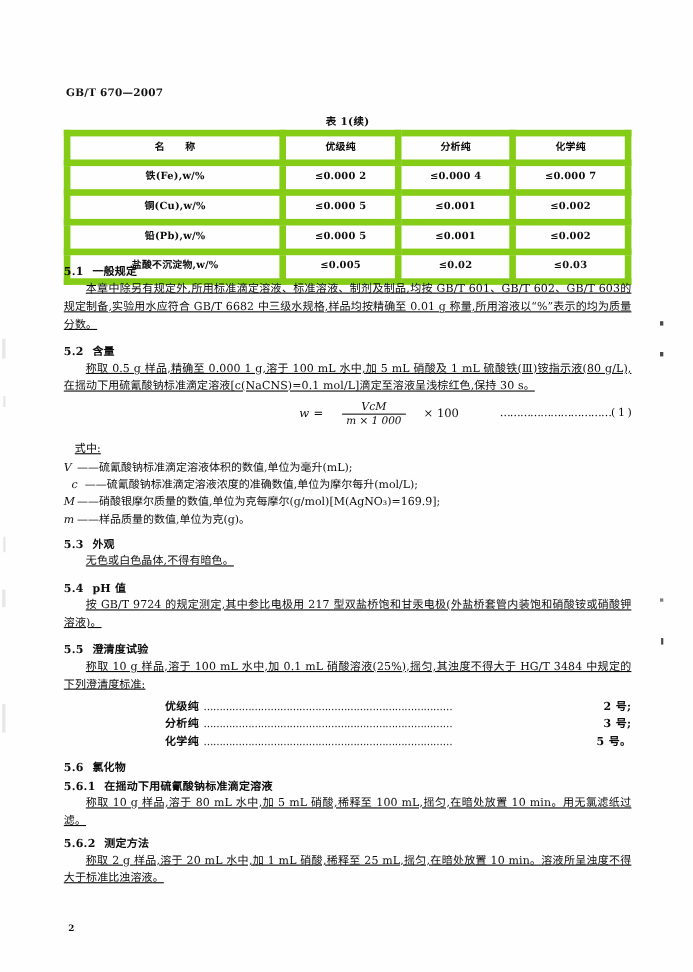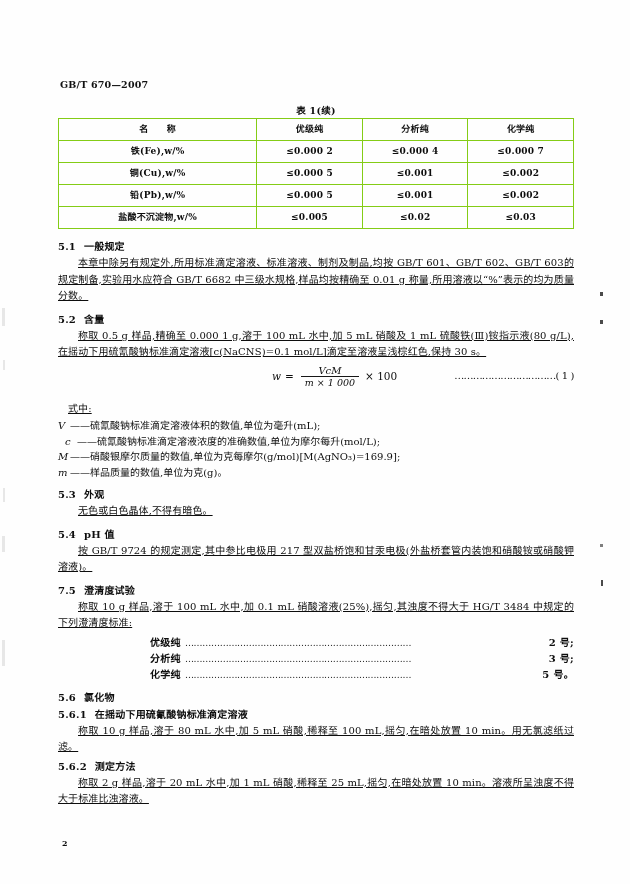--- a/index.html
+++ b/index.html
@@ -55,21 +55,21 @@
     position: absolute;
     left: 58px;
     top: 118px;
     width: 516px;
     border-collapse: collapse;
     table-layout: fixed;
     font-size: 9px;
   }
   table.spec th,
   table.spec td {
-    border: 1px solid #84cc16;
+    border: 6px solid #84cc16;
     text-align: center;
     vertical-align: middle;
     height: 21px;
     font-weight: bold;
     padding: 0 2px;
     letter-spacing: 0.2px;
     line-height: 1.1;
   }
   table.spec th { font-weight: bold; }
   table.spec col.c0 { width: 38.5%; }
@@ -123,21 +123,21 @@
     font-style: italic;
     display: flex;
     align-items: center;
     white-space: nowrap;
   }
   .frac {
     display: inline-flex;
     flex-direction: column;
     align-items: center;
     vertical-align: middle;
-    margin: 0 3px;
+    margin: 0 13px;
   }
   .frac .nu {
     padding: 0 4px 0px 4px;
     font-size: 10px;
   }
   .frac .de {
     border-top: 1px solid #161616;
     padding: 0px 4px 0 4px;
     font-size: 9.5px;
   }
@@ -323,21 +323,21 @@
       <span class="num">5.3</span><span>外观</span>
     </div>
     <p class="para">无色或白色晶体,不得有暗色。</p>
 
     <div class="h3">
       <span class="num">5.4</span><span>pH 值</span>
     </div>
     <p class="para">按 GB/T 9724 的规定测定,其中参比电极用 217 型双盐桥饱和甘汞电极(外盐桥套管内装饱和硝酸铵或硝酸钾溶液)。</p>
 
     <div class="h3">
-      <span class="num">7.5</span><span>澄清度试验</span>
+      <span class="num">5.5</span><span>澄清度试验</span>
     </div>
     <p class="para">称取 10 g 样品,溶于 100 mL 水中,加 0.1 mL 硝酸溶液(25%),摇匀,其浊度不得大于 HG/T 3484 中规定的下列澄清度标准:</p>
 
     <div class="grade-list">
       <div class="grade-row">
         <span class="gname">优级纯</span>
         <span class="gdots">……………………………………………………………………</span>
         <span class="gval">2 号;</span>
       </div>
       <div class="grade-row">

